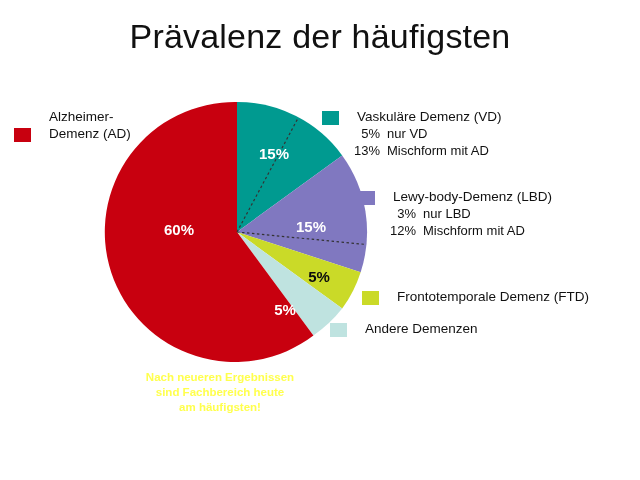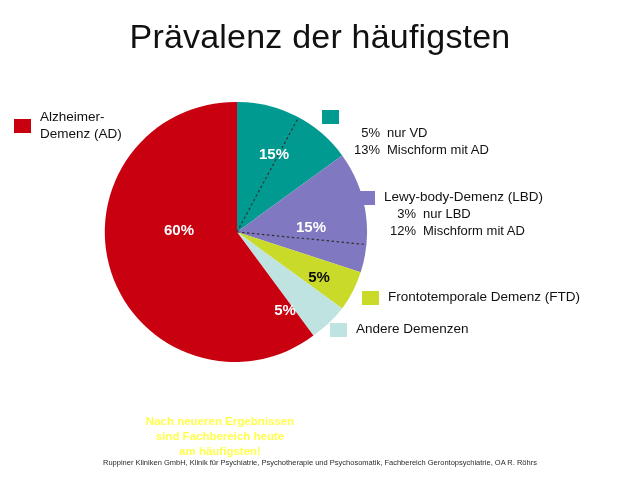--- a/index.html
+++ b/index.html
@@ -70,22 +70,22 @@
     margin-top: 2px;
   }
   .legend-title {
     font-size: 13.5px;
     line-height: 17px;
     color: #111111;
     white-space: nowrap;
   }
   .legend-row {
     display: flex;
-    align-items: center;
-    gap: 9px;
+    align-items: flex-end;
+    gap: 18px;
   }
   .sub-line {
     font-size: 13px;
     line-height: 17px;
     color: #111111;
     white-space: nowrap;
     display: flex;
   }
   .sub-pct {
     display: inline-block;
@@ -133,21 +133,20 @@
   #annotation {
     position: absolute;
     left: 110px;
     top: 370px;
     width: 220px;
     text-align: center;
     font-size: 11.5px;
     line-height: 15px;
     font-weight: bold;
     color: #ffff4d;
-    margin-top: 44px;
   }
   #annotation .line { display: block; }
 
   
   #footer {
     position: absolute;
     left: 0;
     top: 458px;
     width: 640px;
     text-align: center;
@@ -193,20 +192,21 @@
     <span class="legend-swatch" style="background:#c8000f"></span>
     <span class="legend-title">
       <span>Alzheimer-</span><br>
       <span>Demenz (AD)</span>
     </span>
   </div>
 
   <div id="legend-vd">
     <div class="legend-row">
       <span class="legend-swatch" style="background:#009a90"></span>
+      <span class="legend-title">Vaskuläre Demenz (VD)</span>
     </div>
     <div class="sub-lines">
       <div class="sub-line">
         <span class="sub-pct">5%</span>
         <span>nur VD</span>
       </div>
       <div class="sub-line">
         <span class="sub-pct">13%</span>
         <span>Mischform mit AD</span>
       </div>
@@ -239,15 +239,14 @@
     <span class="legend-swatch" style="background:#cada28"></span>
     <span class="legend-title">Frontotemporale Demenz (FTD)</span>
   </div>
 
   <div id="annotation" style="color: rgb(255, 255, 77);">
     <span class="line">Nach neueren Ergebnissen</span>
     <span class="line">sind Fachbereich heute</span>
     <span class="line">am häufigsten!</span>
   </div>
 
-  <div id="footer">Ruppiner Kliniken GmbH, Klinik für Psychiatrie, Psychotherapie und Psychosomatik, Fachbereich Gerontopsychiatrie, OA R. Röhrs</div>
 
 </div>
 
 </body></html>

